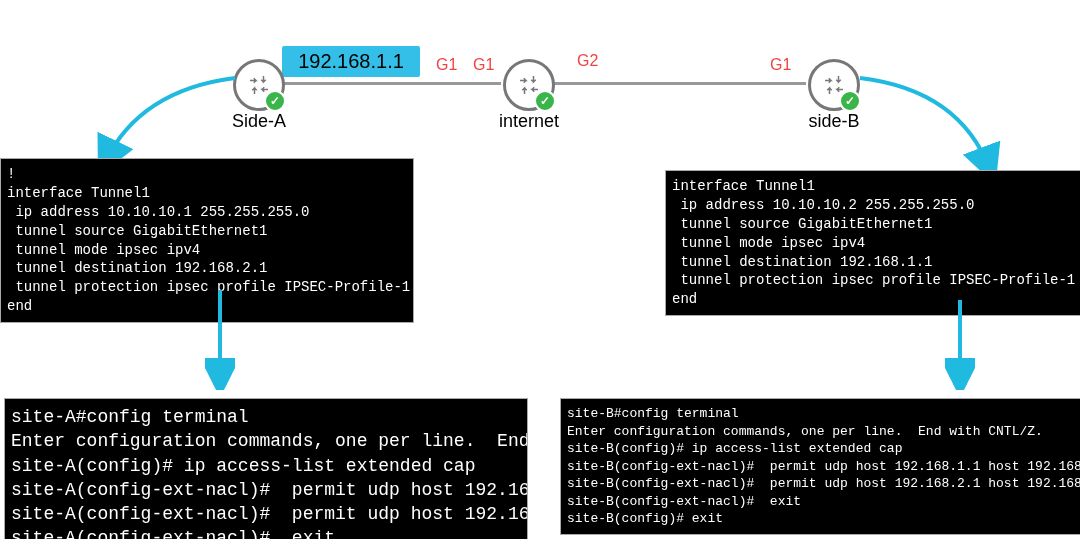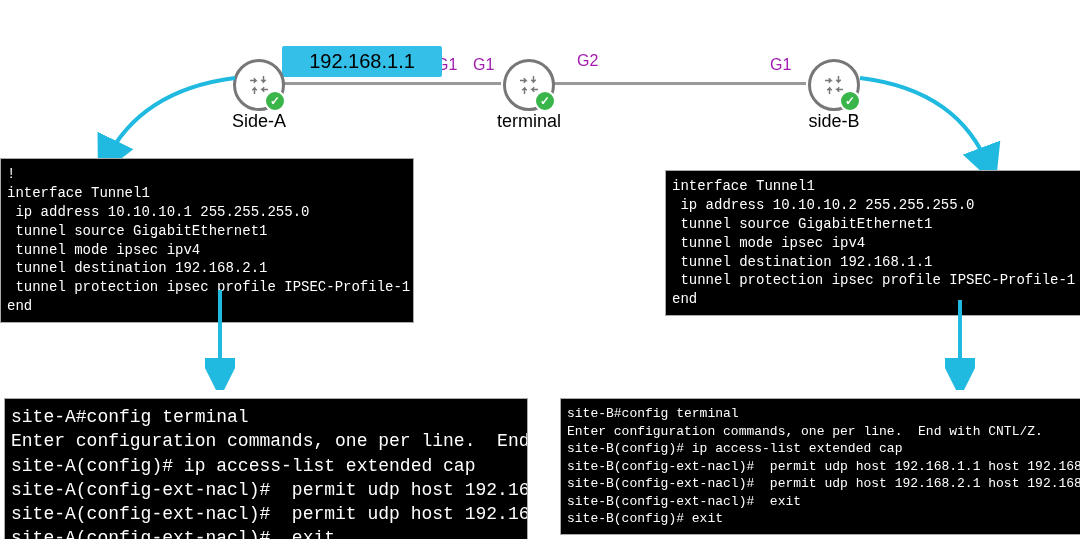--- a/index.html
+++ b/index.html
@@ -1,27 +1,27 @@
 <!DOCTYPE html>
 <html><head>
 <meta charset="utf-8">
 <style>
   html,body{margin:0;padding:0;background:#fff;font-family:Arial,Helvetica,sans-serif;}
   .canvas{position:relative;width:1080px;height:539px;}
   .abs{position:absolute}
   
-  .ip-hl{background:#33bfe7;color:#000;font-family:Arial,sans-serif;font-size:20px;text-align:center;padding:4px 25px;border-radius:2px}
+  .ip-hl{background:#33bfe7;color:#000;font-family:Arial,sans-serif;font-size:20px;text-align:center;padding:4px 14px;border-radius:2px}
   
   .router{width:46px;height:46px;border:3px solid #777;border-radius:50%;background:#fff;display:flex;align-items:center;justify-content:center;position:relative}
   .router svg{width:30px;height:30px}
   .check{position:absolute;right:-4px;bottom:-4px;width:18px;height:18px;border-radius:50%;background:#39b54a;border:2px solid #fff;display:flex;align-items:center;justify-content:center;color:#fff;font-size:12px;font-weight:bold}
   .node-label{position:absolute;top:52px;left:50%;transform:translateX(-50%);font-size:18px;color:#000;white-space:nowrap}
   
   .link{height:3px;background:#999}
-  .port{font-size:16px;color:#a21caf}
+  .port{font-size:16px;color:#ef4444}
   
   .term{background:#000;color:#fff;font-family:"Courier New",Courier,monospace;font-size:14px;line-height:1.35;white-space:pre;padding:6px 6px;border:1px solid #aaa;overflow:hidden}
   
 </style>
 </head>
 <body>
 <div class="canvas">
 
 <div class="abs link" style="left:282px;top:82px;width:219px"></div>
 <div class="abs link" style="left:552px;top:82px;width:254px"></div>
@@ -53,21 +53,21 @@
     <svg viewBox="0 0 40 40">
           <g stroke="#777" stroke-width="2" fill="none">
       <path d="M8 14l8 0 -3 -3 M16 14l-3 3"></path>
       <path d="M32 26l-8 0 3 3 M24 26l3 -3"></path>
       <path d="M14 32l0 -8 -3 3 M14 24l3 3"></path>
       <path d="M26 8l0 8 3 -3 M26 16l-3 -3"></path>
     </g>
         </svg>
     <div class="check">✓</div>
   </div>
-  <div class="node-label">terminal</div>
+  <div class="node-label">internet</div>
 </div>
 
 <div class="abs" style="left:808px;top:59px">
   <div class="router">
     <svg viewBox="0 0 40 40">
           <g stroke="#777" stroke-width="2" fill="none">
       <path d="M8 14l8 0 -3 -3 M16 14l-3 3"></path>
       <path d="M32 26l-8 0 3 3 M24 26l3 -3"></path>
       <path d="M14 32l0 -8 -3 3 M14 24l3 3"></path>
       <path d="M26 8l0 8 3 -3 M26 16l-3 -3"></path>

